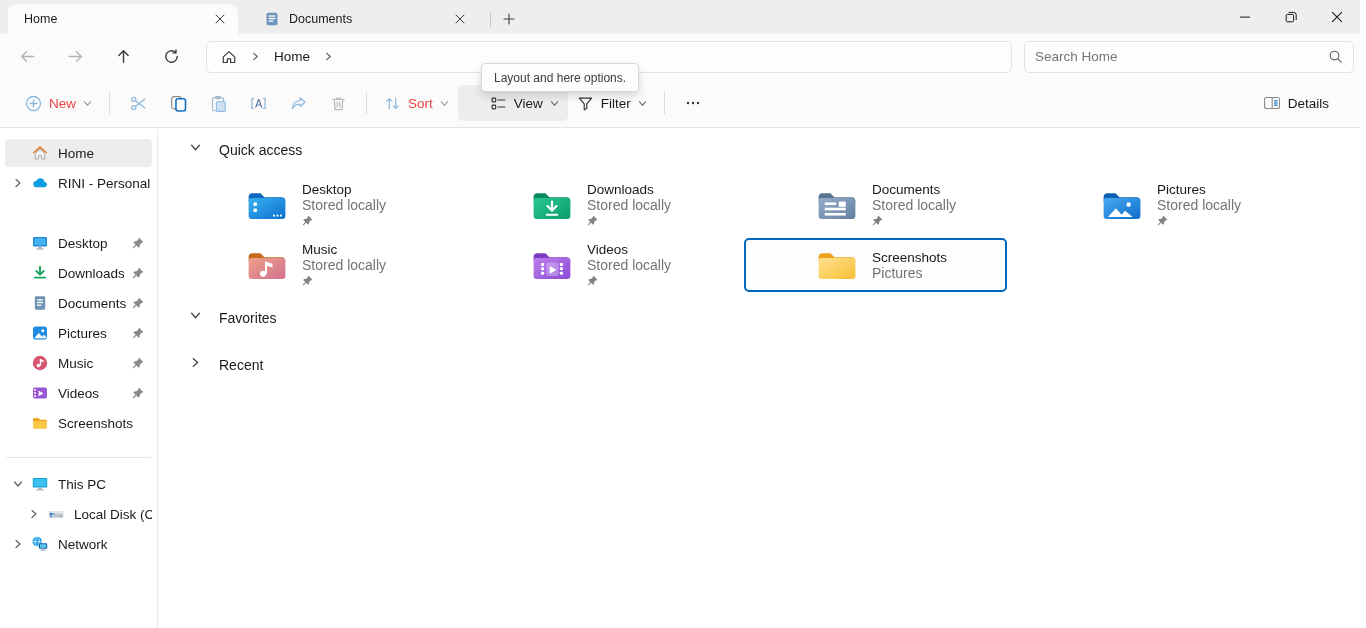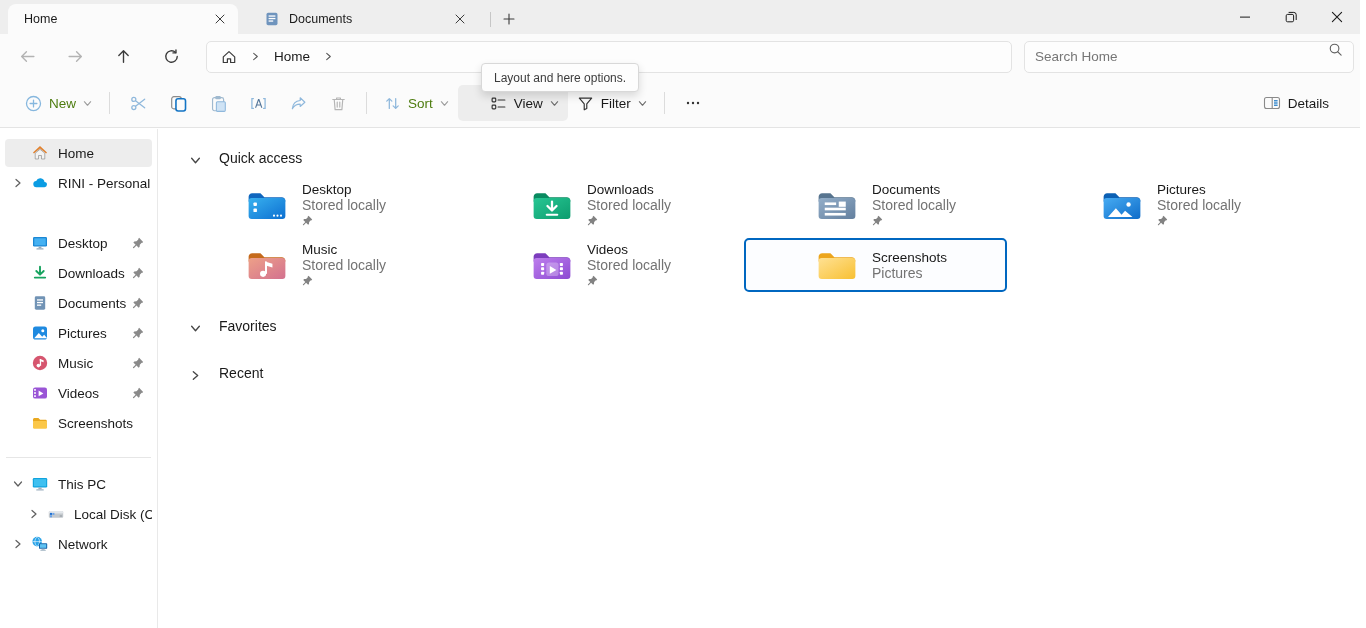--- a/index.html
+++ b/index.html
@@ -30,31 +30,31 @@
   .nav-btn { width:34px; height:34px; margin-left:14px; display:flex; align-items:center;
     justify-content:center; border:none; background:transparent; border-radius:4px; }
   .nav-btn:first-child { margin-left:10px; }
   .addressbar { margin-left:18px; width:806px; height:32px; background:#fdfdfd;
     border:1px solid #e3e3e3; border-radius:5px; display:flex; align-items:center;
     padding:0 6px; font-size:13.5px; color:#1a1a1a; }
   .crumb-btn { display:flex; align-items:center; gap:6px; padding:0 8px; height:26px;
     border:none; background:transparent; border-radius:4px; font-size:13.5px; color:#1a1a1a; }
   .crumb-chev { display:flex; align-items:center; padding:0 6px; color:#555; }
   .searchbar { margin-left:12px; width:330px; height:32px; background:#fdfdfd;
-    border:1px solid #e3e3e3; border-radius:5px; display:flex; padding:0 10px; }
+    border:1px solid #e3e3e3; border-radius:5px; display:flex; align-items:center; padding:0 10px; }
   .searchbar input { flex:1; border:none; background:transparent; outline:none;
     font-size:13.5px; color:#1a1a1a; font-family:inherit; }
   .searchbar input::placeholder { color:#767676; }
 
   
   .toolbar { position:absolute; top:79px; left:0; right:0; height:49px; background:#fbfbfb;
     border-bottom:1px solid #e4e4e4; display:flex; align-items:center; padding:0 16px; }
   .tb-btn { height:36px; border:none; background:transparent; border-radius:5px;
     display:flex; align-items:center; gap:7px; padding:0 9px; font-size:13.5px; color:#1a1a1a; }
-  .tb-btn .muted { color:#4d7c0f; }
+  .tb-btn .muted { color:#ef4444; }
   .tb-btn.hovered { background:#ededed;padding-left:32px; }
   .tb-icon-btn { width:40px; height:36px; border:none; background:transparent;
     border-radius:5px; display:flex; align-items:center; justify-content:center; }
   .tb-sep { width:1px; height:22px; background:#dcdcdc; margin:0 8px; }
   .details-btn { margin-left:auto; margin-right:6px; }
 
   
   .tooltip { position:absolute; left:481px; top:63px; height:29px; display:flex;
     align-items:center; padding:0 12px; background:#fdfdfd; border:1px solid #d8d8d8;
     border-radius:4px; font-size:12px; color:#3c3c3c; z-index:99;
@@ -70,21 +70,21 @@
   .side-icon { width:18px; height:18px; margin-right:9px; flex:0 0 auto; }
   .side-label { flex:1; white-space:nowrap; overflow:hidden; }
   .side-pin { width:20px; color:#8a8a8a; flex:0 0 auto; }
   .group-pinned { margin-top:32px; }
   .side-sep { border-top:1px solid #e6e6e6; margin:20px 6px 12px 6px; }
   .side-item.nested { margin-left:21px; }
 
   
   .main { position:absolute; top:129px; left:158px; right:0; bottom:0; background:#fff;
     padding:13px 0 0 32px; }
-  .section-header { display:flex; align-items:flex-end; height:24px; }
+  .section-header { display:flex; align-items:flex-start; height:24px; }
   .sec-chev { width:16px; color:#454545; display:flex; border:none; background:transparent; padding:0; }
   .sec-title { margin-left:13px; font-size:14px; color:#1a1a1a; }
   .tiles { margin:12px 0 0 -16px; display:grid; grid-template-columns:repeat(4,285px); row-gap:6px; }
   .tile { width:263px; height:54px; border:2px solid transparent; border-radius:5px;
     display:flex; align-items:center; padding-left:70px; cursor:default; }
   .tile.selected { border-color:#0067c0; background:#fcfdff; }
   .tile-icon { width:42px; height:35px; flex:0 0 auto; }
   .tile-text { margin-left:14px; display:flex; flex-direction:column; justify-content:center; }
   .tile-name { font-size:13.5px; color:#191919; line-height:16px; }
   .tile-sub { font-size:14px; color:#737373; line-height:15px; }

